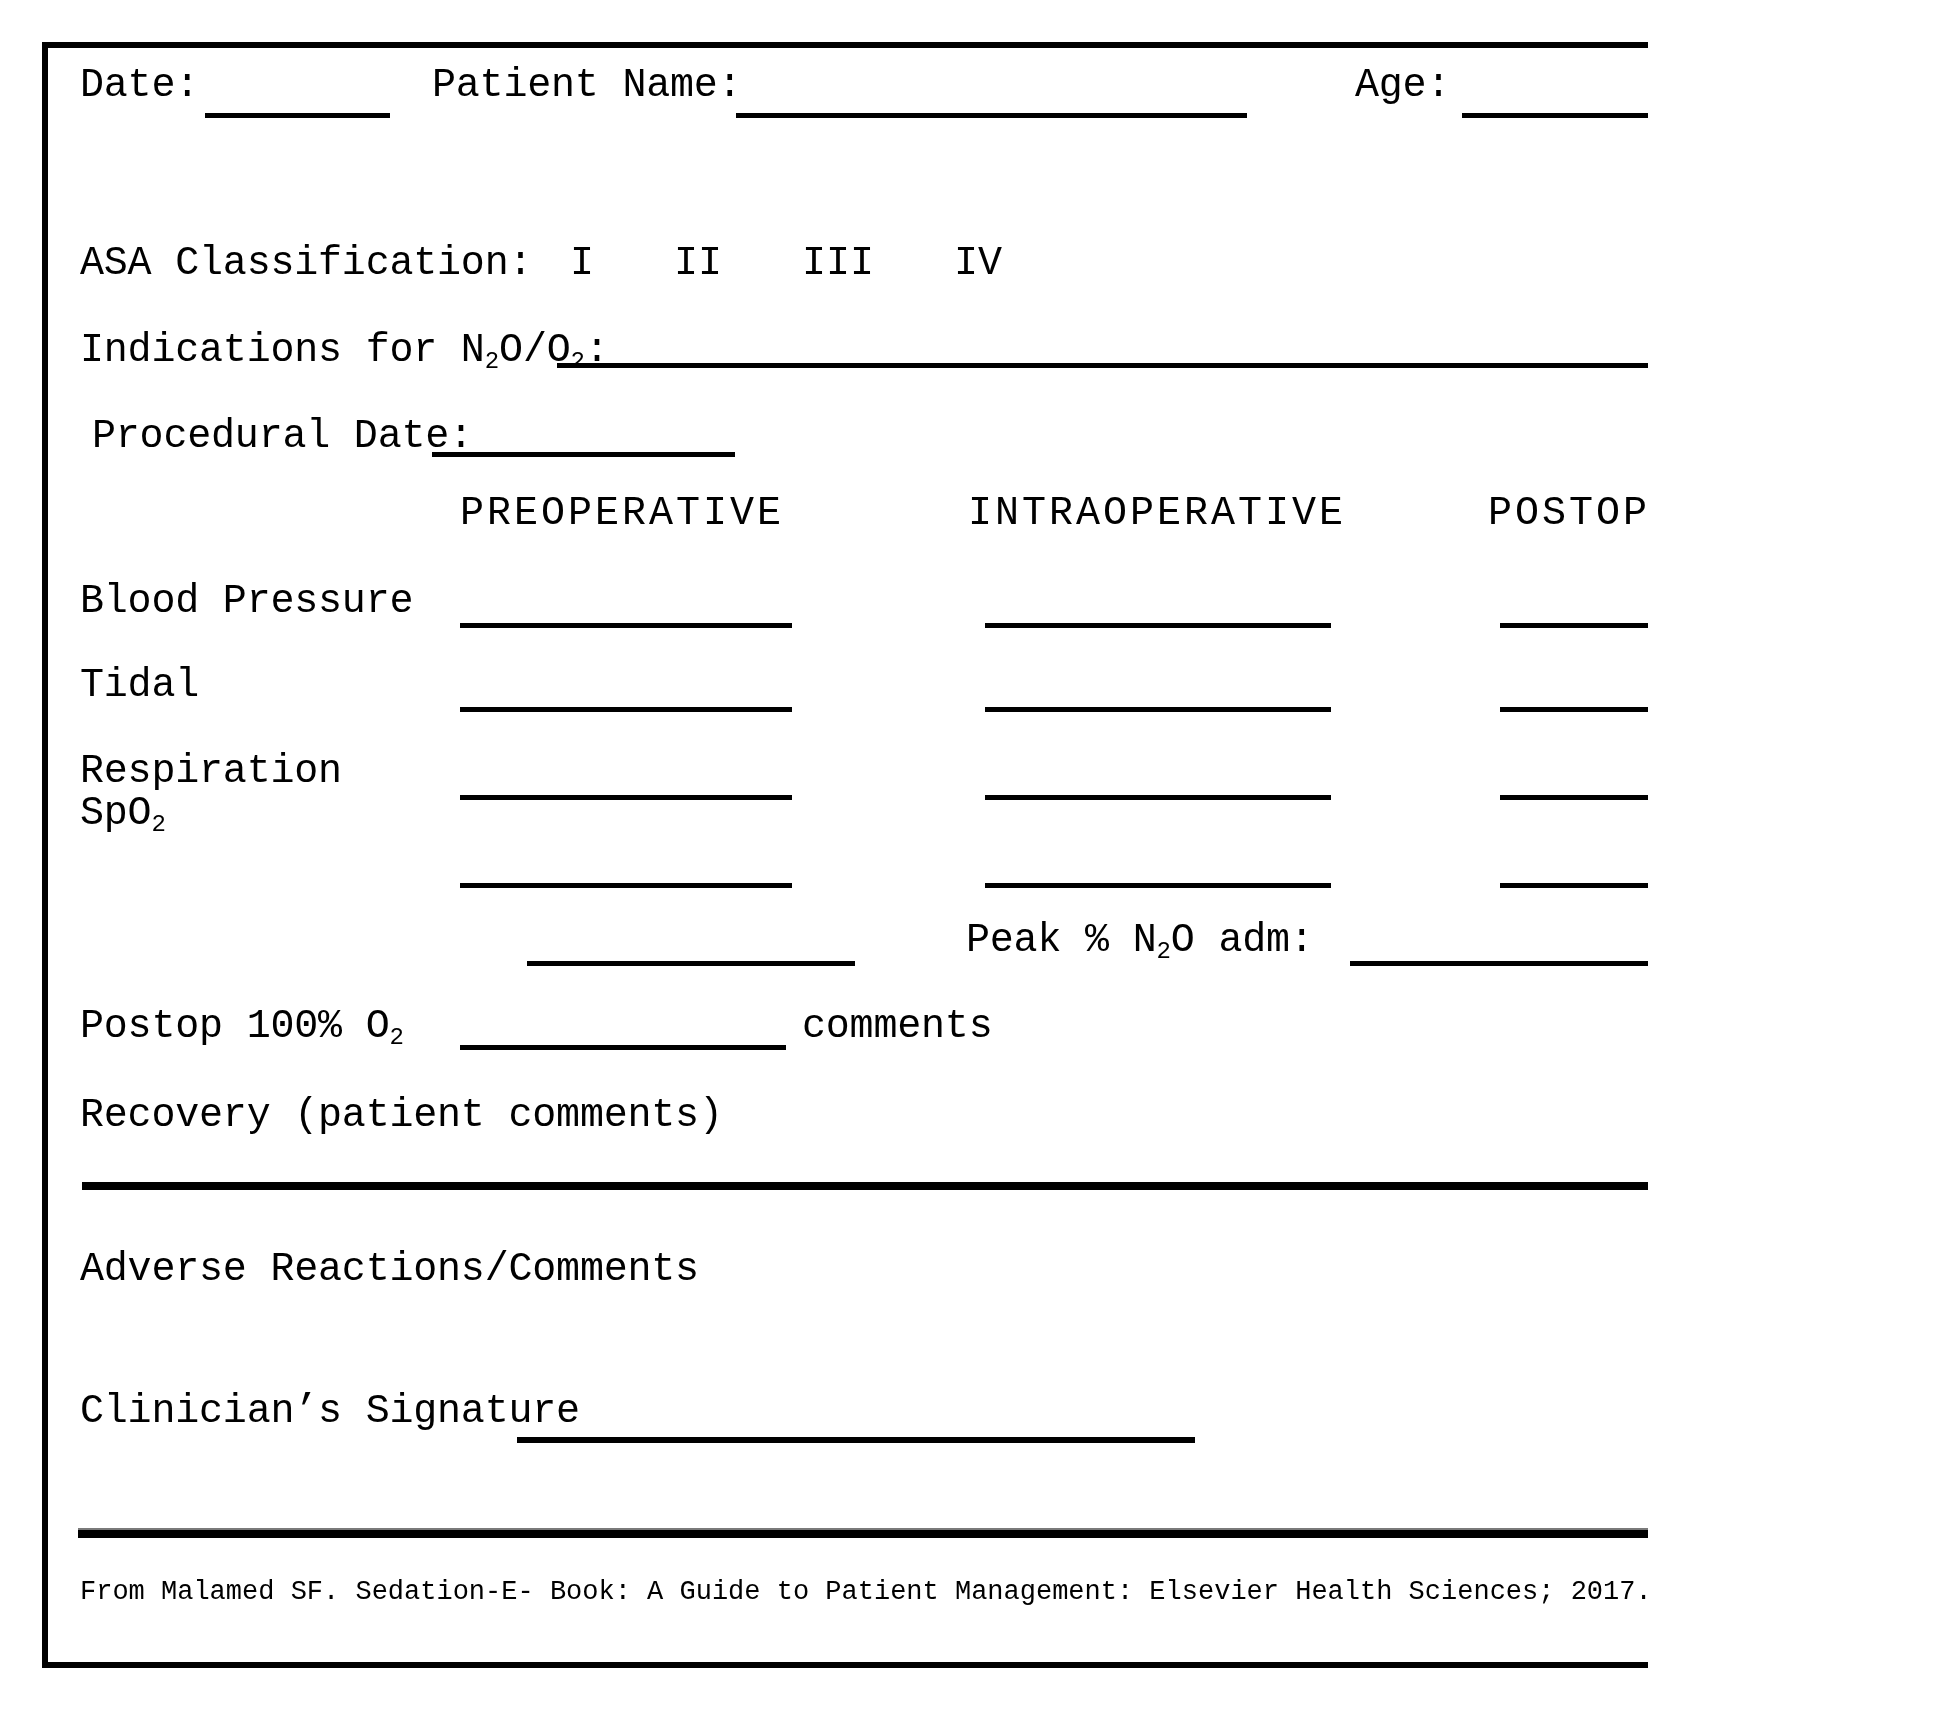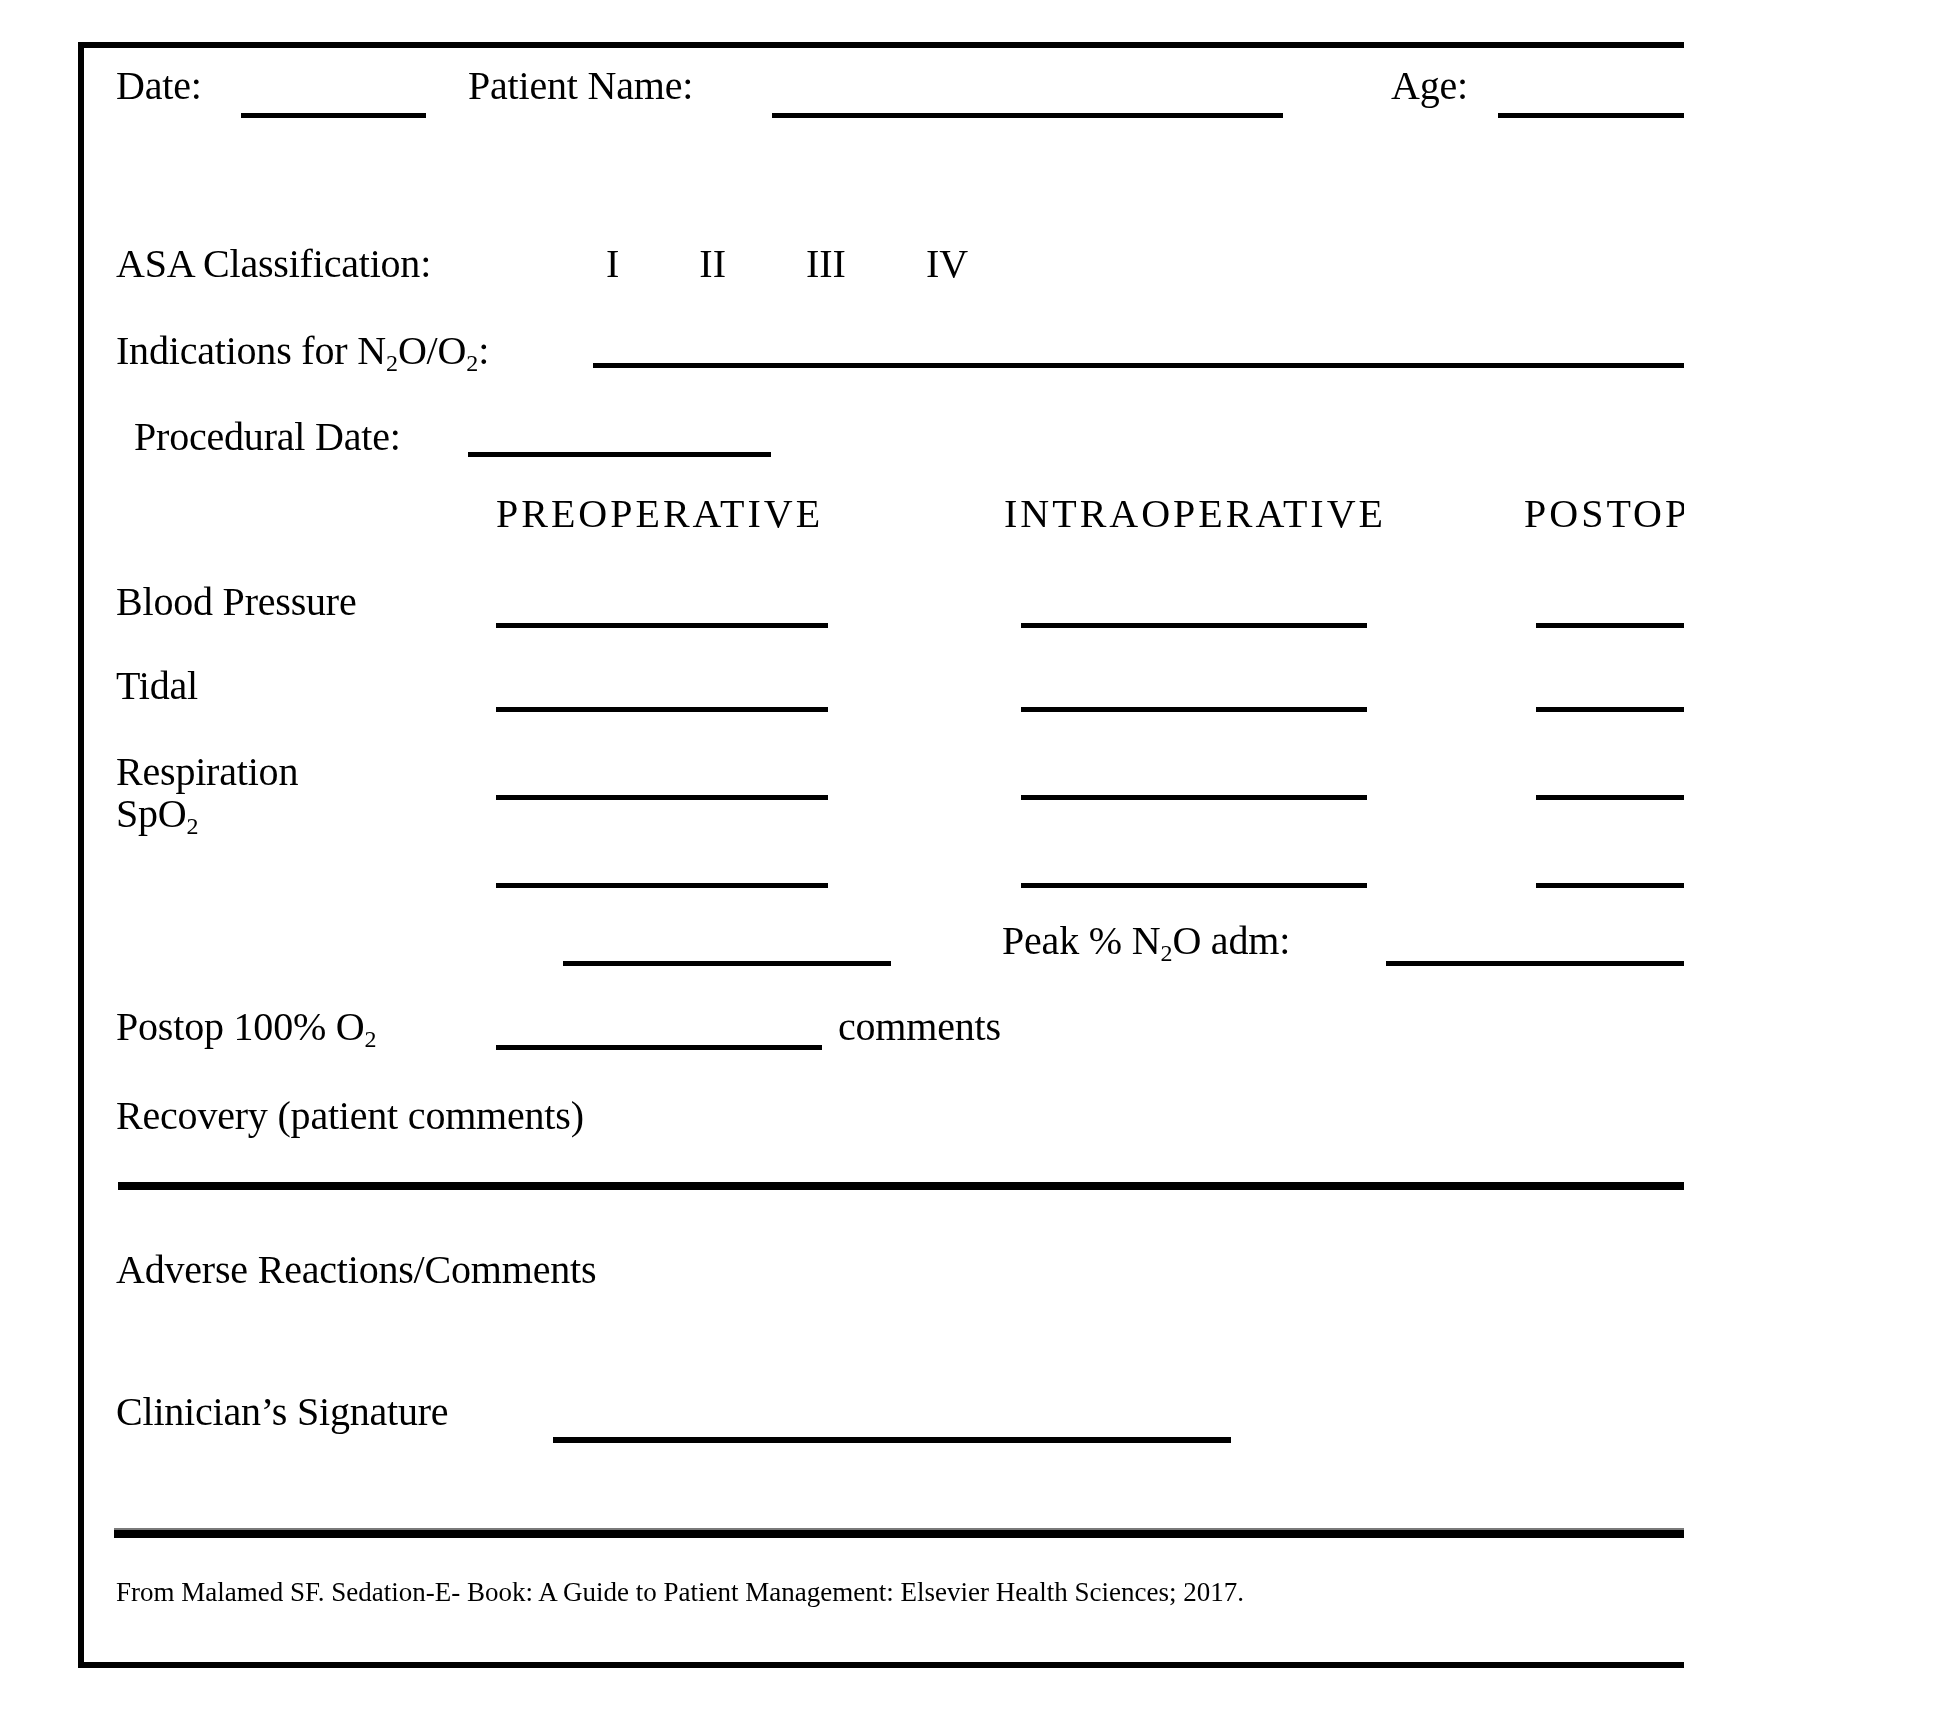--- a/index.html
+++ b/index.html
@@ -1,23 +1,22 @@
 <!DOCTYPE html>
 <html><head>
 <meta charset="utf-8">
 <style>
   html,body { margin:0; padding:0; background:#ffffff; }
   .page {
     position:relative;
     width:1648px; height:1709px;
     background:#ffffff;
-    font-family:Liberation Serif, serif;
+    font-family:Liberation Mono, monospace;
     color:#000;
     overflow:hidden;
-    margin-left:36px;
   }
   .form-border {
     position:absolute; left:42px; top:42px;
     width:1866px; height:1626px;
     border:6px solid #000;
     box-sizing:border-box;
   }
   .txt {
     position:absolute;
     font-size:40px; line-height:48px;
@@ -72,21 +71,21 @@
   <div class="asa-options" style="left:570px; top:240px;">
     <span>I</span>
     <span>II</span>
     <span>III</span>
     <span>IV</span>
   </div>
 
   <div class="txt" style="left:80px; top:327px;"><span>Indications for N</span><sub>2</sub><span>O/O</span><sub>2</sub><span>:</span></div>
   <div class="blank" style="left:557px; top:363px; width:1275px;"></div>
 
-  <div class="txt" style="left:98px; top:413px;">Procedural Date:</div>
+  <div class="txt" style="left:92px; top:413px;">Procedural Date:</div>
   <div class="blank" style="left:432px; top:452px; width:303px;"></div>
 
   <div class="hdr" style="left:968px; top:490px;">INTRAOPERATIVE</div>
   <div class="hdr" style="left:460px; top:490px;">PREOPERATIVE</div>
   <div class="hdr" style="left:1488px; top:490px;">POSTOPERATIVE</div>
 
   <div class="txt" style="left:80px; top:578px;text-align:right;"><span>Blood Pressure</span><sub></sub></div>
   <div class="blank" style="left:460px; top:623px; width:332px;"></div>
   <div class="blank" style="left:985px; top:623px; width:346px;"></div>
   <div class="blank" style="left:1500px; top:623px; width:380px;"></div>

